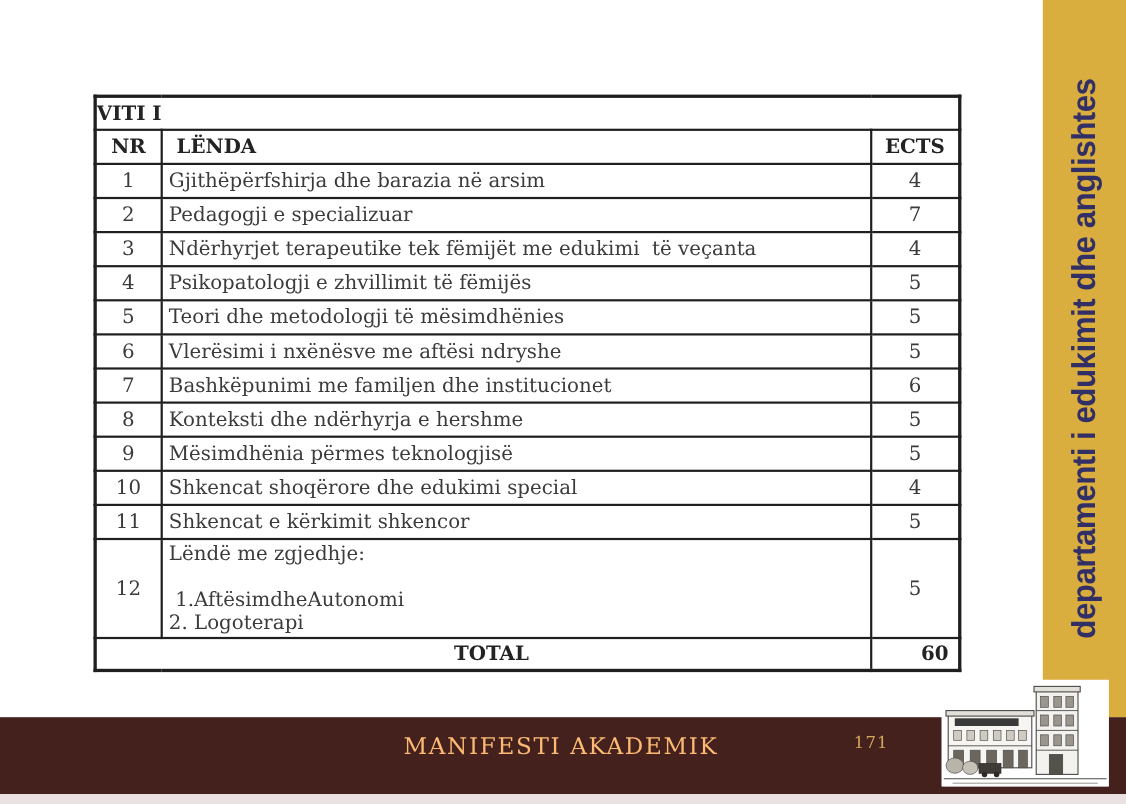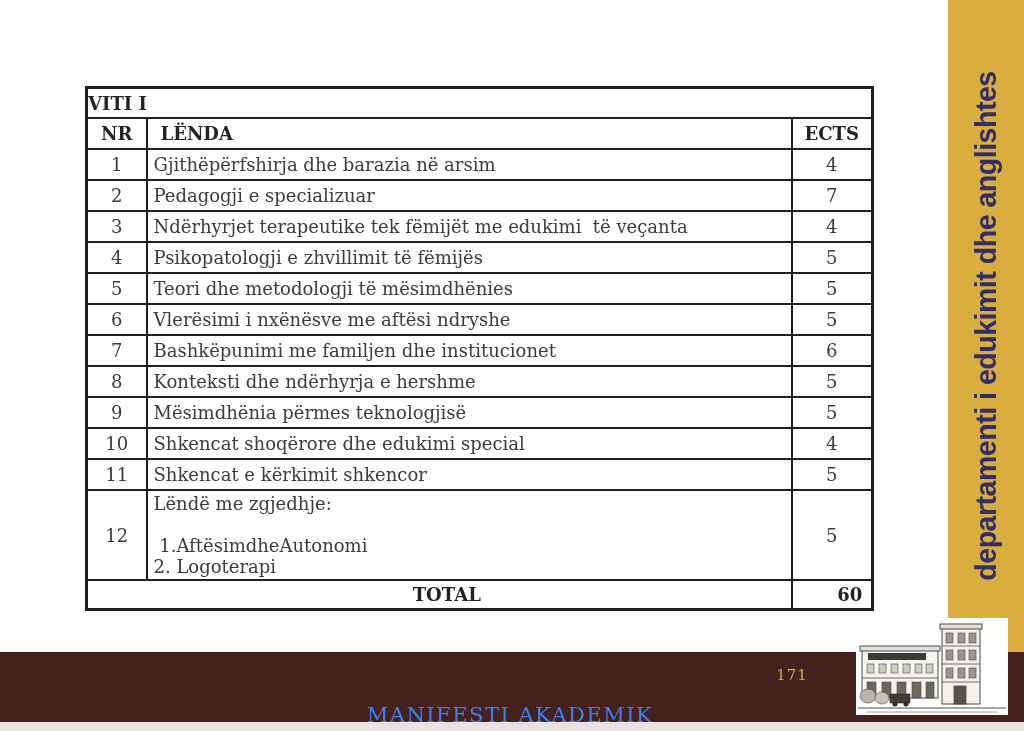--- a/index.html
+++ b/index.html
@@ -187,21 +187,21 @@
         </tr>
       </tfoot>
     </table>
   </div>
 
   <div class="gold-band" style="background: rgb(217, 174, 62);">
     <span class="vtext" style="color: rgb(50, 46, 102);">departamenti i edukimit dhe anglishtes</span>
   </div>
 
   <div class="footer-band" style="background: rgb(68, 33, 29);">
-    <span class="footer-title" style="color: #3b82f6; margin-top: 37px;">MANIFESTI AKADEMIK</span>
+    <span class="footer-title" style="color: #fdba74;">MANIFESTI AKADEMIK</span>
     <span class="footer-page" style="color: rgb(210, 169, 88);">171</span>
   </div>
   <div class="bottom-strip"></div>
 
   <div class="building-box">
     <svg viewBox="0 0 152 97" xmlns="http://www.w3.org/2000/svg">
       <rect x="0" y="0" width="152" height="97" fill="#ffffff"></rect>
 
       <rect x="86" y="10" width="38" height="76" fill="#f4f2ee" stroke="#4a4a4a" stroke-width="1"></rect>
       <rect x="84" y="6" width="42" height="5" fill="#e3e0da" stroke="#4a4a4a" stroke-width="1"></rect>

